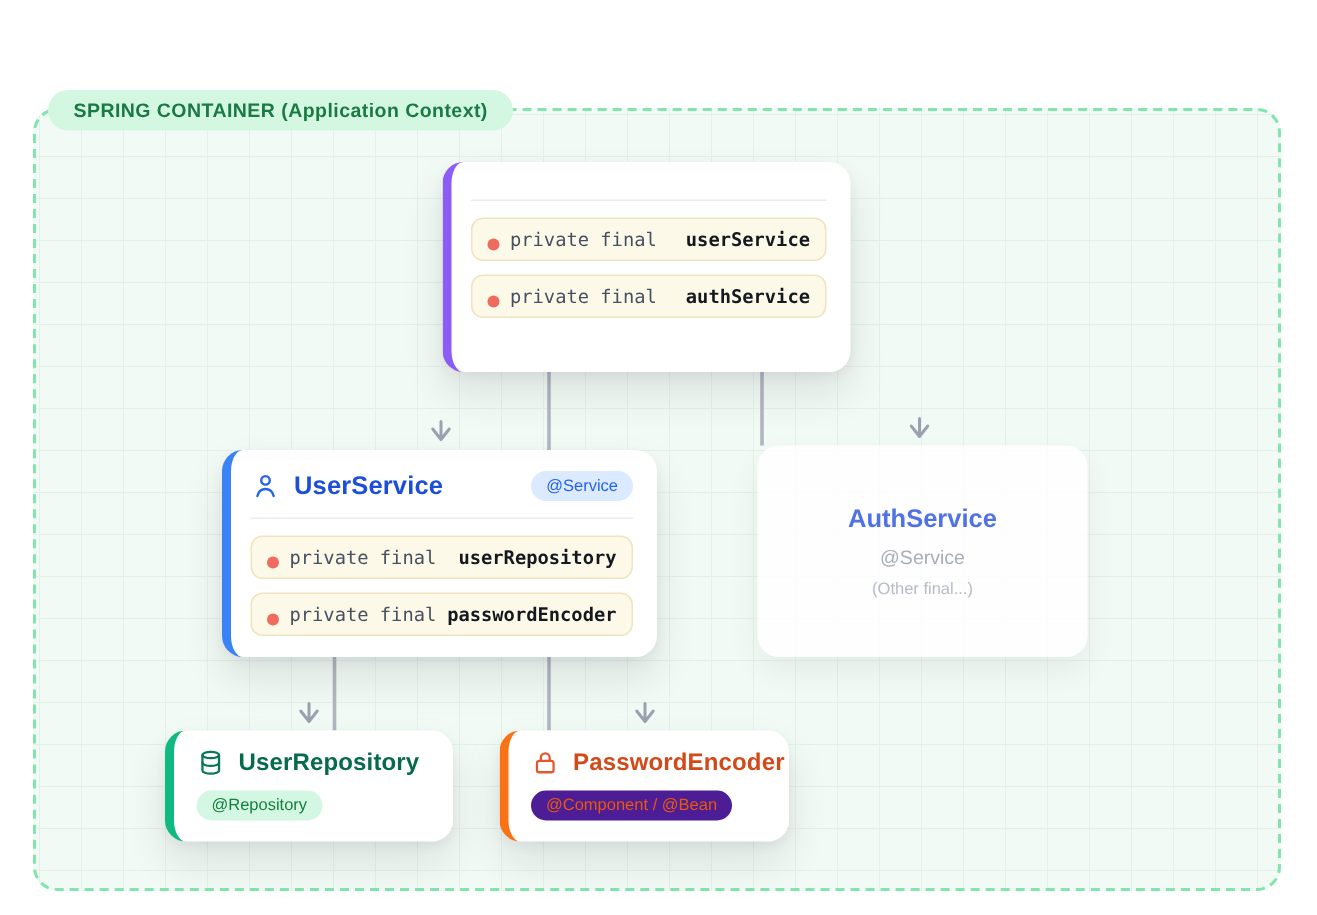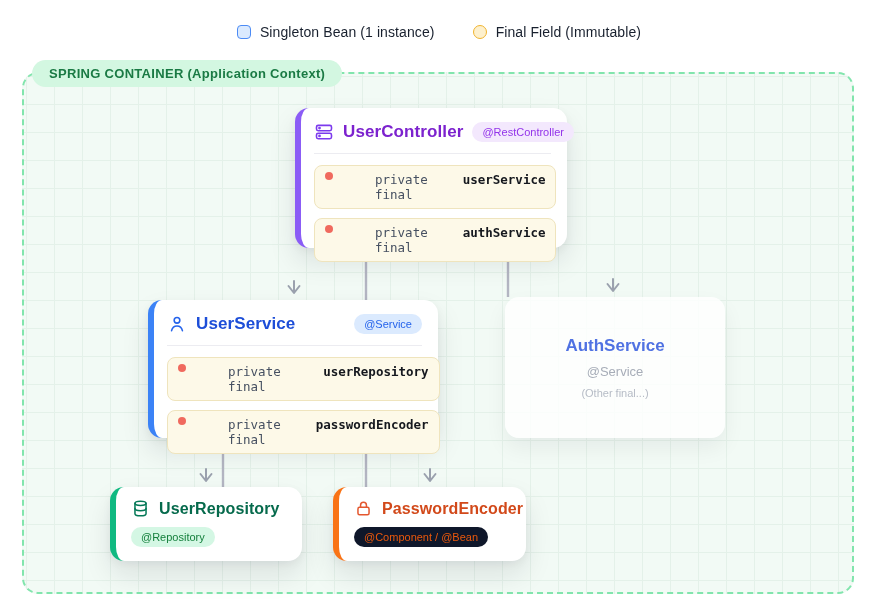--- a/index.html
+++ b/index.html
@@ -55,24 +55,24 @@
   .card-head { display: flex; align-items: center; gap: 9px; }
   .bean-icon { flex: 0 0 auto; display: inline-flex; }
   .bean-title { font-size: 17px; font-weight: bold; letter-spacing: .1px; }
   .badge {
     margin-left: auto; font-size: 11px; padding: 4px 10px;
     border-radius: 999px; white-space: nowrap;
   }
   .divider { height: 1px; background: #ececf1; margin-top: 11px; }
   .fields { margin-top: 11px; display: grid; gap: 9px; }
   .field-row {
-    display: flex; align-items: flex-start;
+    display: flex; align-items: flex-end;
     background: #fdf9e8; border: 1px solid #efe4bd; border-radius: 8px;
     padding: 6px 10px;
-    font-family: "DejaVu Sans Mono", monospace; font-size: 12.5px; color: #465061; gap: 35px;
+    font-family: "DejaVu Sans Mono", monospace; font-size: 12.5px; color: #465061;
   }
   .field-dot { width: 8px; height: 8px; border-radius: 50%; background: #f06a5e; margin-right: 7px; flex: 0 0 auto; }
   .field-name { margin-left: auto; font-weight: bold; color: #15181e; }
 
   
   .card-user-controller { left: 295px; top: 108px; width: 272px; height: 140px; --accent: #8b5cf6; padding: 14px 16px 14px 13px; }
   .card-user-controller .bean-title { color: #7c22ce; }
   .card-user-controller .bean-icon  { color: #7c3aed; }
   .card-user-controller .badge { background: #f3e8fd; color: #9333ea; }
 
@@ -96,66 +96,44 @@
   .card-small .badge { margin-left: 0; display: inline-block; margin-top: 9px; text-align: right; }
 
   .card-user-repository { left: 110px; top: 487px; width: 192px; height: 74px; --accent: #10b981; }
   .card-user-repository .bean-title { color: #066a4c; }
   .card-user-repository .bean-icon  { color: #047857; }
   .card-user-repository .badge { background: #d4f7e4; color: #15803d; }
 
   .card-password-encoder { left: 333px; top: 487px; width: 193px; height: 74px; --accent: #f97316; }
   .card-password-encoder .bean-title { color: #d2491a; }
   .card-password-encoder .bean-icon  { color: #e4572e; }
-  .card-password-encoder .badge { background: #0f172a; color: #ea580c; }
+  .card-password-encoder .badge { background: #4c1d95; color: #ea580c; }
 </style>
 </head>
 <body>
 
 <div class="stage">
 
-  <div class="legend">
-    <div class="legend-item">
-      <span class="swatch square"></span>
-      <span class="legend-label">Singleton Bean (1 instance)</span>
-    </div>
-    <div class="legend-item">
-      <span class="swatch circle"></span>
-      <span class="legend-label">Final Field (Immutable)</span>
-    </div>
-  </div>
 
   <div class="spring-container">
     <div class="container-label">SPRING CONTAINER (Application Context)</div>
   </div>
 
   <svg class="wires" viewBox="0 0 878 610">
     <line class="wire" x1="366" y1="247" x2="366" y2="300"></line>
     <line class="wire" x1="508" y1="247" x2="508" y2="297"></line>
     <line class="wire" x1="223" y1="438" x2="223" y2="487"></line>
     <line class="wire" x1="366" y1="438" x2="366" y2="487"></line>
     <path class="arrow" d="M294 281 L294 292 M288.5 286 L294 293 L299.5 286"></path>
     <path class="arrow" d="M613 279 L613 290 M607.5 284 L613 291 L618.5 284"></path>
     <path class="arrow" d="M206 469 L206 480 M200.5 474 L206 481 L211.5 474"></path>
     <path class="arrow" d="M430 469 L430 480 M424.5 474 L430 481 L435.5 474"></path>
   </svg>
 
   <div class="card accented card-user-controller">
-    <div class="card-head">
-      <span class="bean-icon">
-        <svg width="20" height="20" viewBox="0 0 24 24" fill="none" stroke="currentColor" stroke-width="1.9" stroke-linecap="round" stroke-linejoin="round">
-          <rect x="3" y="4" width="18" height="6.5" rx="2"></rect>
-          <rect x="3" y="13.5" width="18" height="6.5" rx="2"></rect>
-          <circle cx="6.6" cy="7.2" r="0.7" fill="currentColor"></circle>
-          <circle cx="6.6" cy="16.7" r="0.7" fill="currentColor"></circle>
-        </svg>
-      </span>
-      <span class="bean-title">UserController</span>
-      <span class="badge">@RestController</span>
-    </div>
     <div class="divider"></div>
     <div class="fields">
       <div class="field-row">
         <span class="field-dot"></span>
         <span>private final</span>
         <span class="field-name">userService</span>
       </div>
       <div class="field-row">
         <span class="field-dot"></span>
         <span>private final</span>

